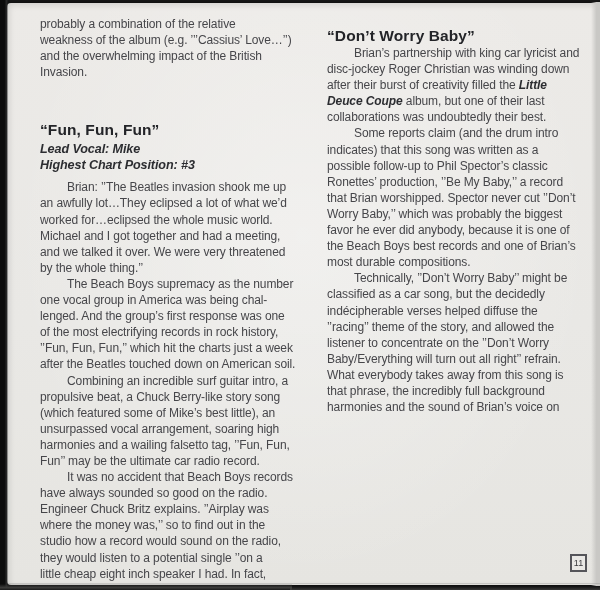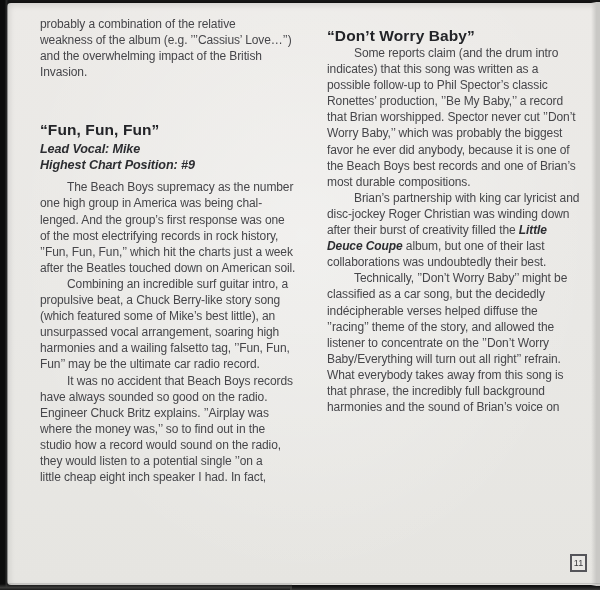--- a/index.html
+++ b/index.html
@@ -112,24 +112,30 @@
   <div class="page">
 
     <div class="column left">
       <p class="para no-indent">probably a combination of the relative
 weakness of the album (e.g. ’’’Cassius’ Love…’’)
 and the overwhelming impact of the British
 Invasion.</p>
 
       <h2 class="song-heading">“Fun, Fun, Fun”</h2>
       <p class="song-credits">Lead Vocal: Mike
-Highest Chart Position: #9</p>
+Highest Chart Position: #3</p>
 
+      <p class="para">Brian: ’’The Beatles invasion shook me up
+an awfully lot…They eclipsed a lot of what we’d
+worked for…eclipsed the whole music world.
+Michael and I got together and had a meeting,
+and we talked it over. We were very threatened
+by the whole thing.’’</p>
       <p class="para">The Beach Boys supremacy as the number
-one high group in America was being chal-
+one vocal group in America was being chal-
 lenged. And the group’s first response was one
 of the most electrifying records in rock history,
 ’’Fun, Fun, Fun,’’ which hit the charts just a week
 after the Beatles touched down on American soil.</p>
       <p class="para">Combining an incredible surf guitar intro, a
 propulsive beat, a Chuck Berry-like story song
 (which featured some of Mike’s best little), an
 unsurpassed vocal arrangement, soaring high
 harmonies and a wailing falsetto tag, ’’Fun, Fun,
 Fun’’ may be the ultimate car radio record.</p>
@@ -139,34 +145,34 @@
 where the money was,’’ so to find out in the
 studio how a record would sound on the radio,
 they would listen to a potential single ’’on a
 little cheap eight inch speaker I had. In fact,</p>
     </div>
 
     <div class="column right">
 
       <h2 class="song-heading">“Don’t Worry Baby”</h2>
 
+      <p class="para"><span>Brian’s partnership with king car lyricist and
+disc-jockey Roger Christian was winding down
+after their burst of creativity filled the </span><span class="album-title">Little
+Deuce Coupe</span><span> album, but one of their last
+collaborations was undoubtedly their best.</span></p>
       <p class="para">Some reports claim (and the drum intro
 indicates) that this song was written as a
 possible follow-up to Phil Spector’s classic
 Ronettes’ production, ’’Be My Baby,’’ a record
 that Brian worshipped. Spector never cut ’’Don’t
 Worry Baby,’’ which was probably the biggest
 favor he ever did anybody, because it is one of
 the Beach Boys best records and one of Brian’s
 most durable compositions.</p>
-      <p class="para"><span>Brian’s partnership with king car lyricist and
-disc-jockey Roger Christian was winding down
-after their burst of creativity filled the </span><span class="album-title">Little
-Deuce Coupe</span><span> album, but one of their last
-collaborations was undoubtedly their best.</span></p>
       <p class="para">Technically, ’’Don’t Worry Baby’’ might be
 classified as a car song, but the decidedly
 indécipherable verses helped diffuse the
 ’’racing’’ theme of the story, and allowed the
 listener to concentrate on the ’’Don’t Worry
 Baby/Everything will turn out all right’’ refrain.
 What everybody takes away from this song is
 that phrase, the incredibly full background
 harmonies and the sound of Brian’s voice on</p>
     </div>

